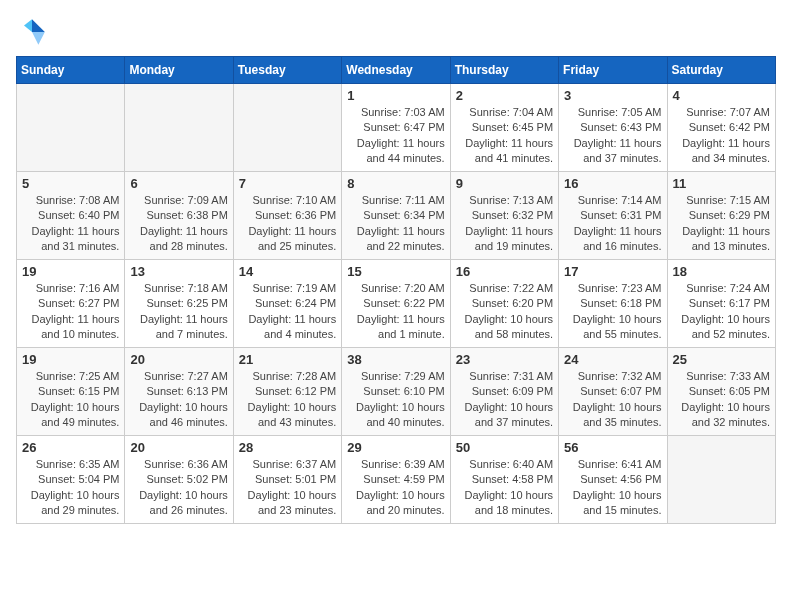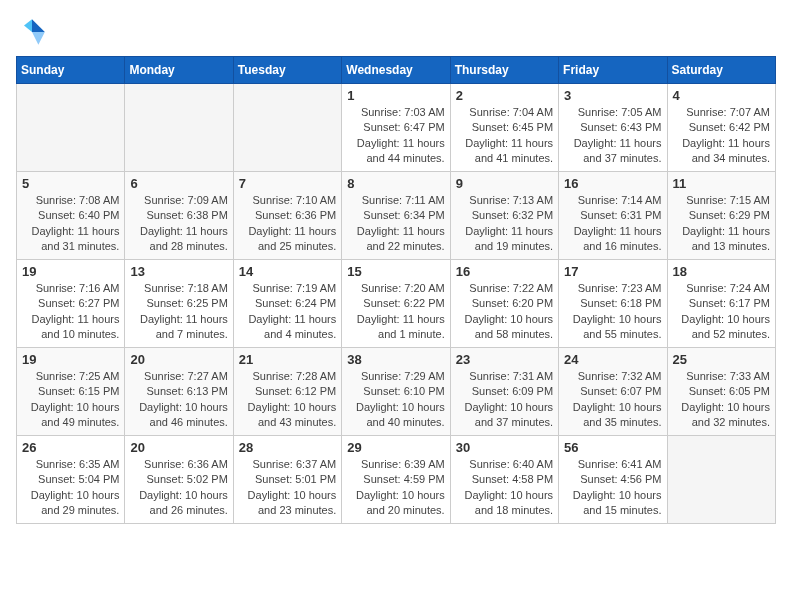--- a/index.html
+++ b/index.html
@@ -247,21 +247,21 @@
         </td>
         <td>
           <span class="day-number">28</span>
           <div class="day-info">Sunrise: 6:37 AM<br>Sunset: 5:01 PM<br>Daylight: 10 hours and 23 minutes.</div>
         </td>
         <td>
           <span class="day-number">29</span>
           <div class="day-info">Sunrise: 6:39 AM<br>Sunset: 4:59 PM<br>Daylight: 10 hours and 20 minutes.</div>
         </td>
         <td>
-          <span class="day-number">30</span>
+          <span class="day-number">50</span>
           <div class="day-info">Sunrise: 6:40 AM<br>Sunset: 4:58 PM<br>Daylight: 10 hours and 18 minutes.</div>
         </td>
         <td>
           <span class="day-number">56</span>
           <div class="day-info">Sunrise: 6:41 AM<br>Sunset: 4:56 PM<br>Daylight: 10 hours and 15 minutes.</div>
         </td>
         <td class="empty"></td>
       </tr>
     </tbody>
 </table>

